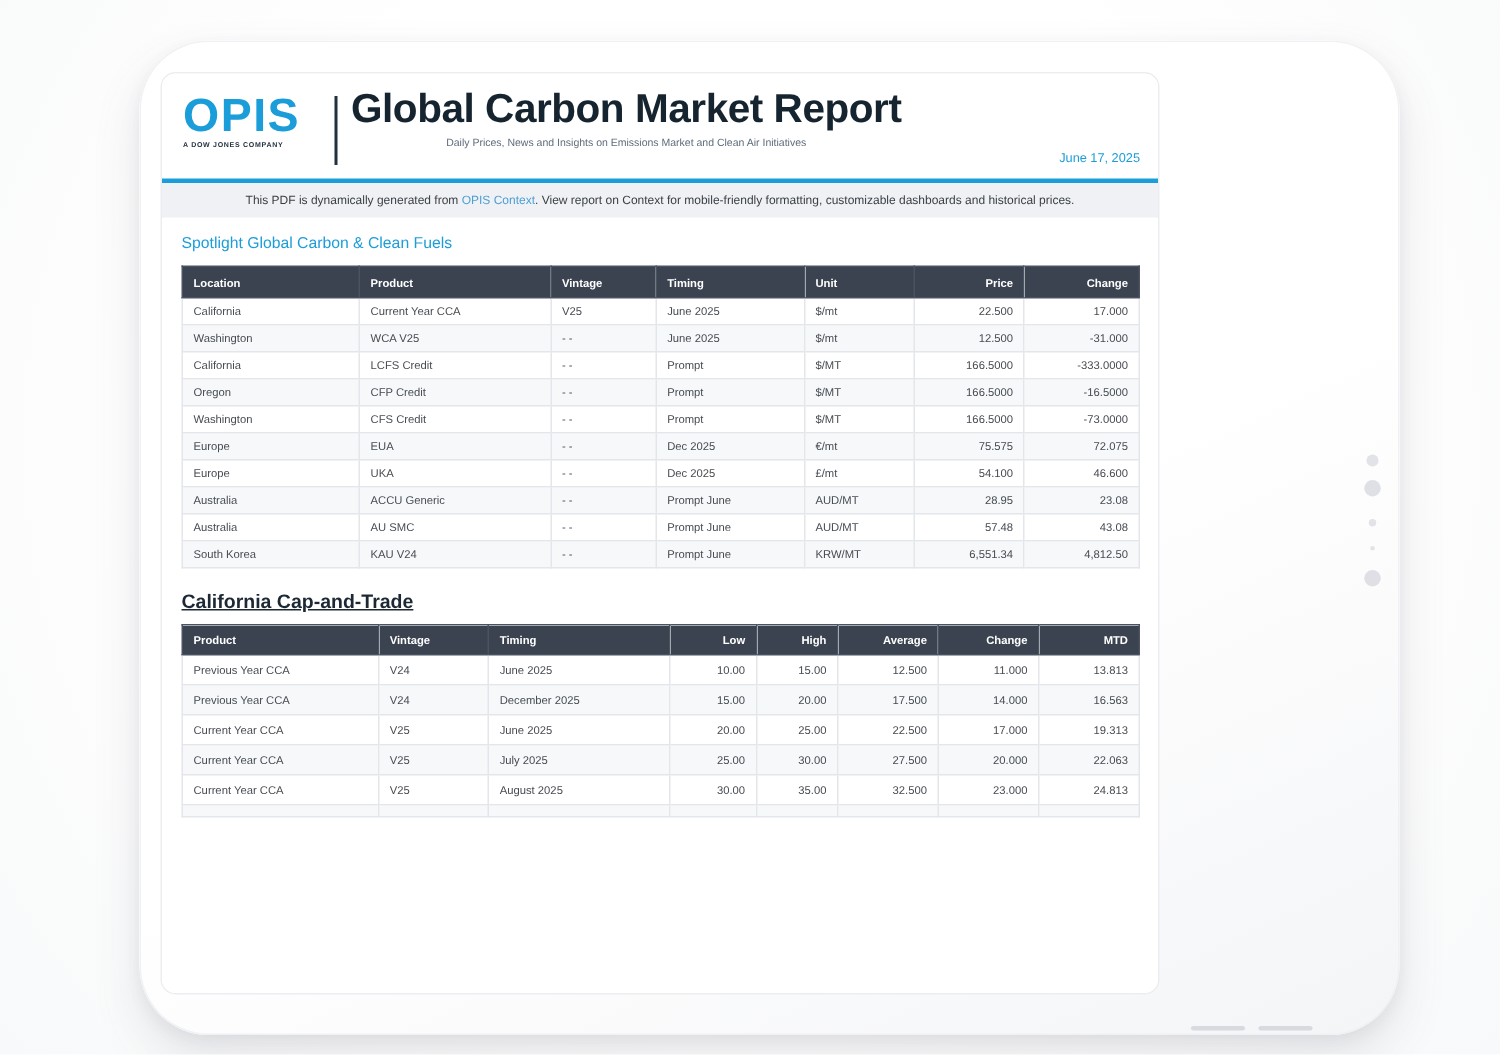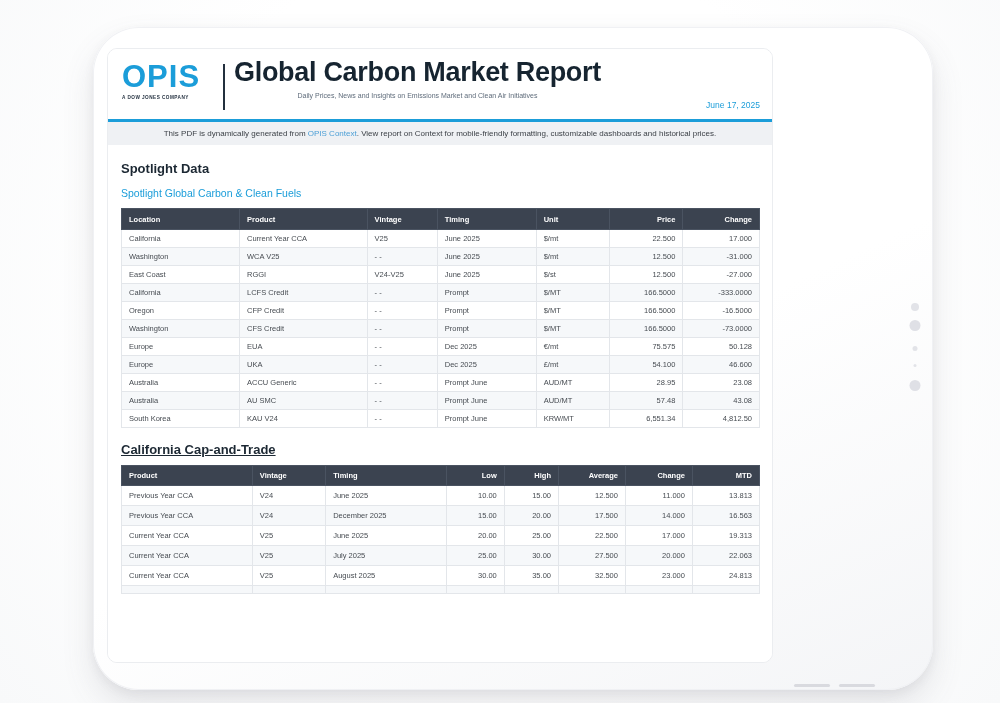--- a/index.html
+++ b/index.html
@@ -105,21 +105,20 @@
           <div class="report-date">June 17, 2025</div>
         </div>
 
         <div class="blue-rule"></div>
 
         <div class="notice">
           <span>This PDF is dynamically generated from </span><a href="#">OPIS Context</a><span>. View report on Context for mobile-friendly formatting, customizable dashboards and historical prices.</span>
         </div>
 
         <div class="content">
-          <h2 class="section">Spotlight Data</h2>
           <h3 class="subsection">Spotlight Global Carbon &amp; Clean Fuels</h3>
           <table class="t1">
               <colgroup>
                 <col style="width: 18.5%;">
                 <col style="width: 20%;">
                 <col style="width: 11%;">
                 <col style="width: 15.5%;">
                 <col style="width: 11.5%;">
                 <col style="width: 11.5%;">
                 <col style="width: 12%;">
@@ -148,29 +147,20 @@
                 <tr>
                   <td>Washington</td>
                   <td>WCA V25</td>
                   <td>- -</td>
                   <td>June 2025</td>
                   <td>$/mt</td>
                   <td class="num">12.500</td>
                   <td class="num">-31.000</td>
                 </tr>
                 <tr>
-                  <td>East Coast</td>
-                  <td>RGGI</td>
-                  <td>V24-V25</td>
-                  <td>June 2025</td>
-                  <td>$/st</td>
-                  <td class="num">12.500</td>
-                  <td class="num">-27.000</td>
-                </tr>
-                <tr>
                   <td>California</td>
                   <td>LCFS Credit</td>
                   <td>- -</td>
                   <td>Prompt</td>
                   <td>$/MT</td>
                   <td class="num">166.5000</td>
                   <td class="num">-333.0000</td>
                 </tr>
                 <tr>
                   <td>Oregon</td>
@@ -190,21 +180,21 @@
                   <td class="num">166.5000</td>
                   <td class="num">-73.0000</td>
                 </tr>
                 <tr>
                   <td>Europe</td>
                   <td>EUA</td>
                   <td>- -</td>
                   <td>Dec 2025</td>
                   <td>€/mt</td>
                   <td class="num">75.575</td>
-                  <td class="num">50.128</td>
+                  <td class="num">72.075</td>
                 </tr>
                 <tr>
                   <td>Europe</td>
                   <td>UKA</td>
                   <td>- -</td>
                   <td>Dec 2025</td>
                   <td>£/mt</td>
                   <td class="num">54.100</td>
                   <td class="num">46.600</td>
                 </tr>

